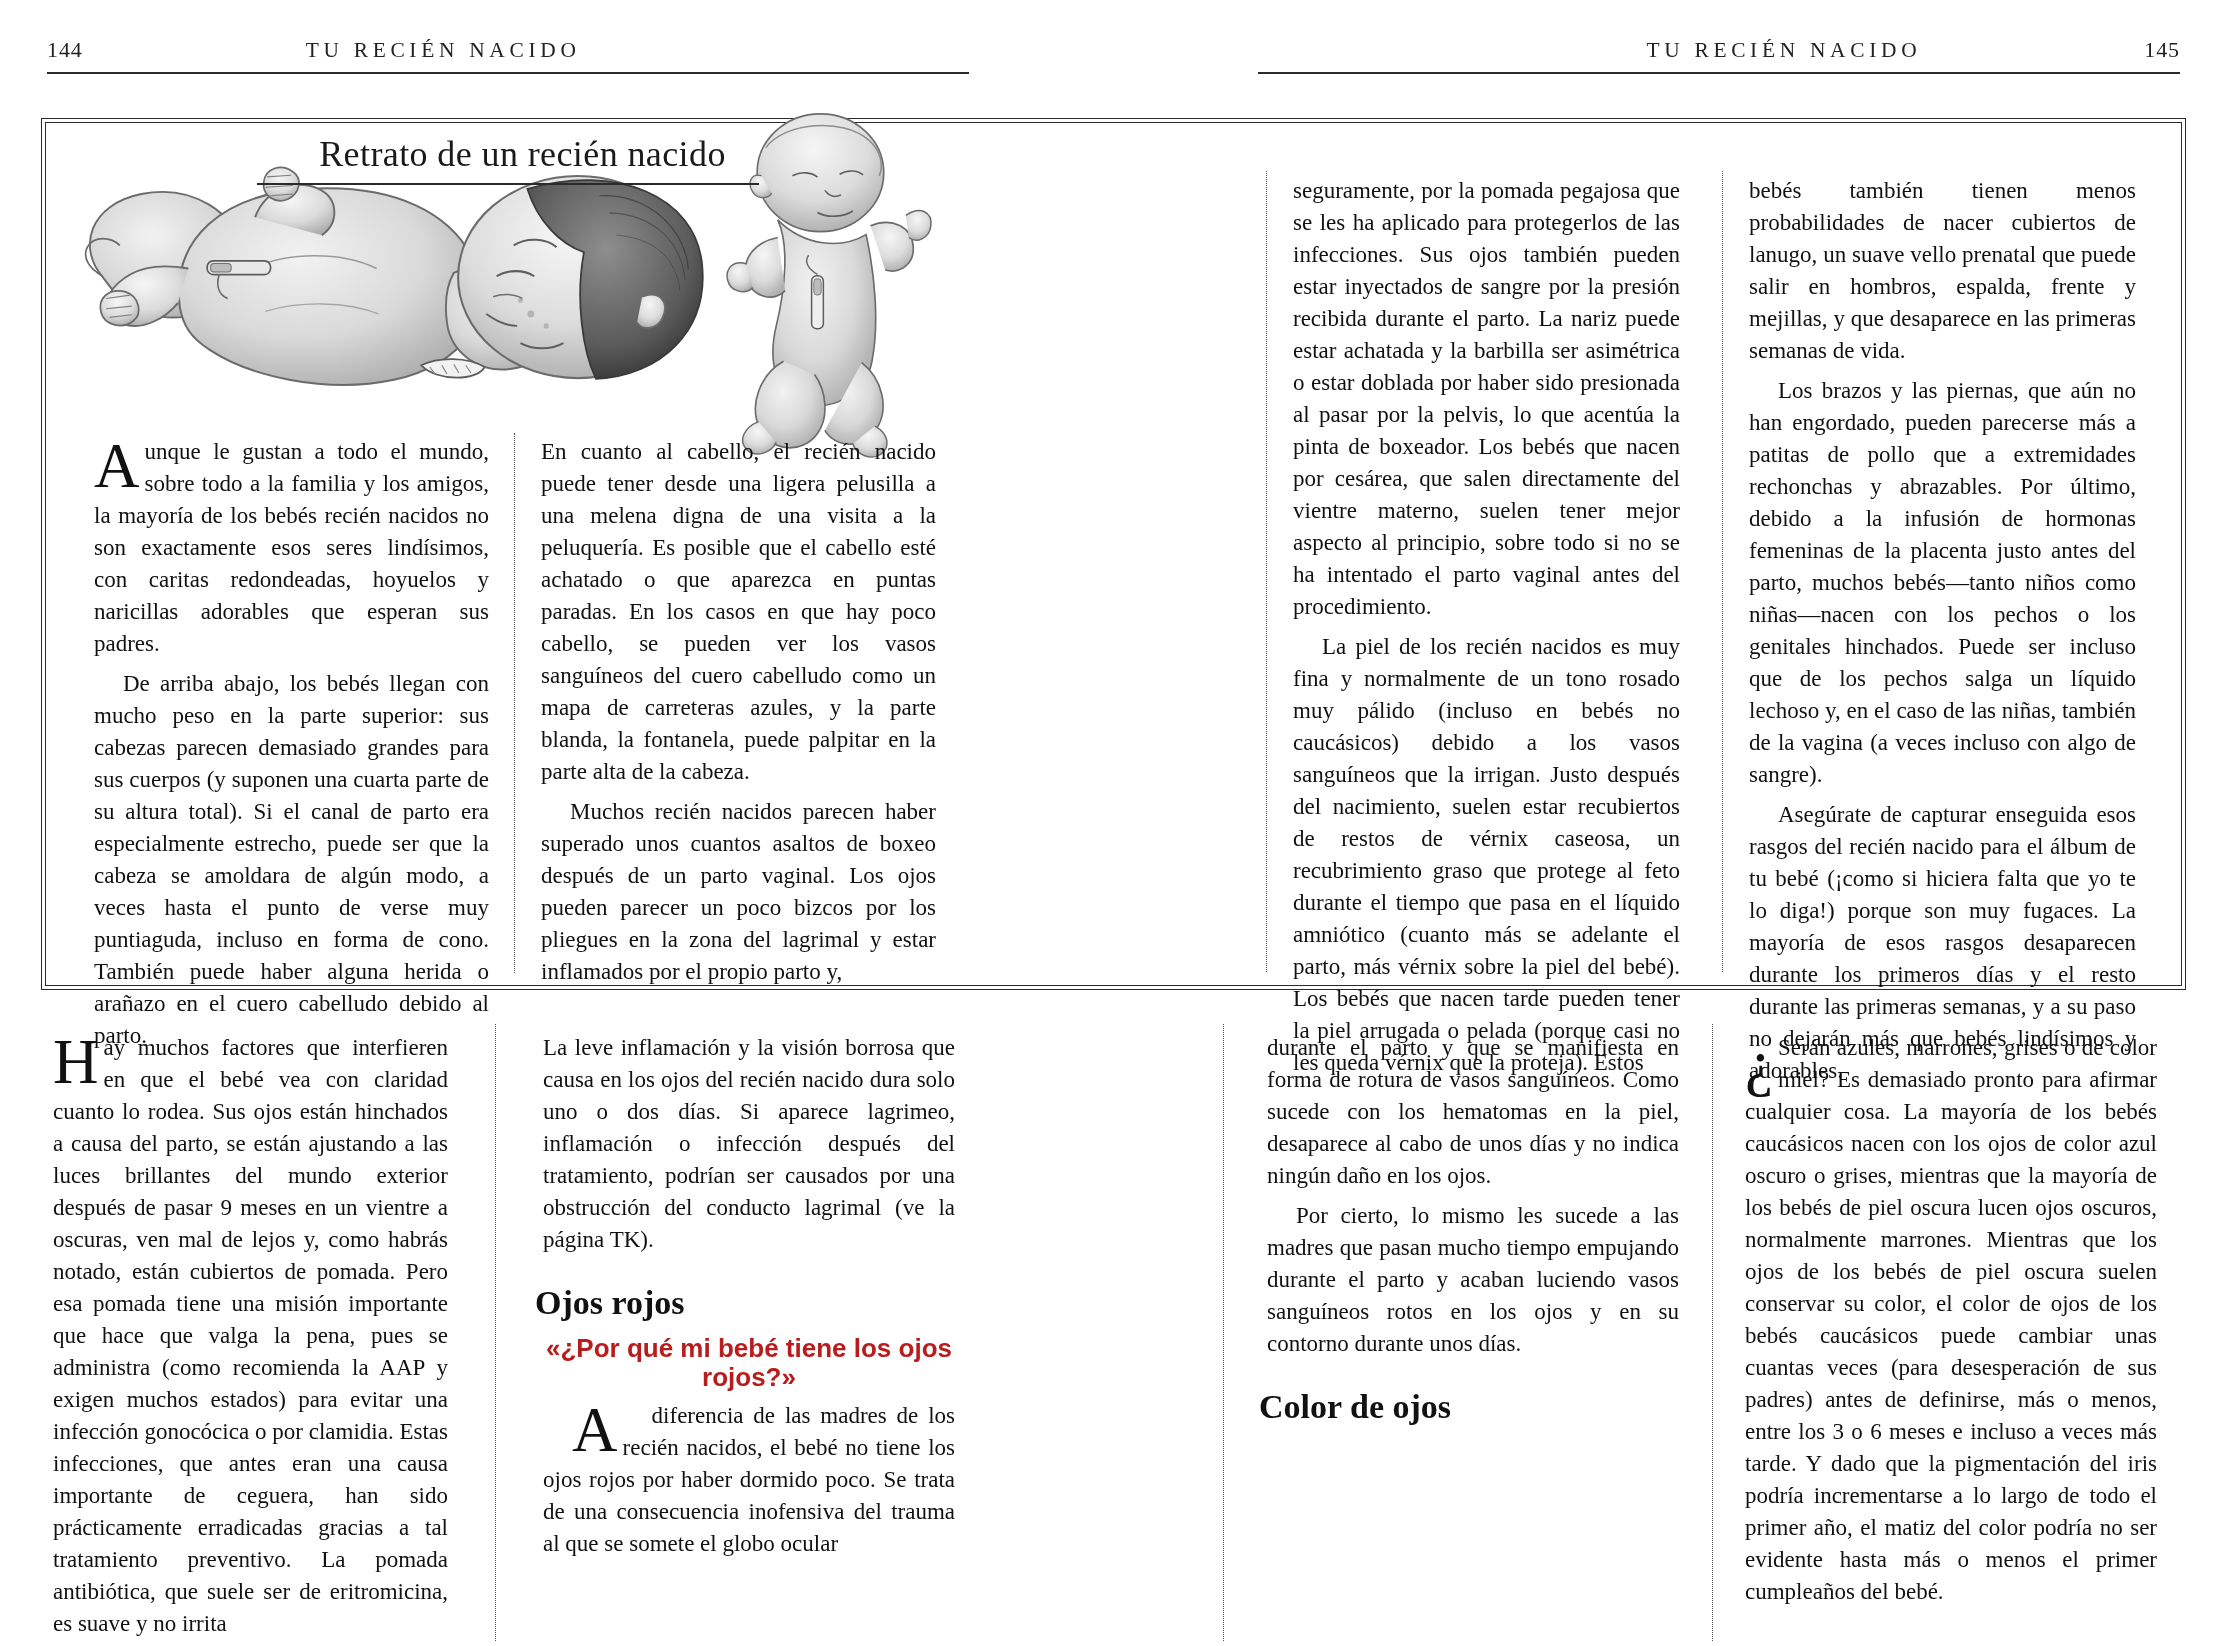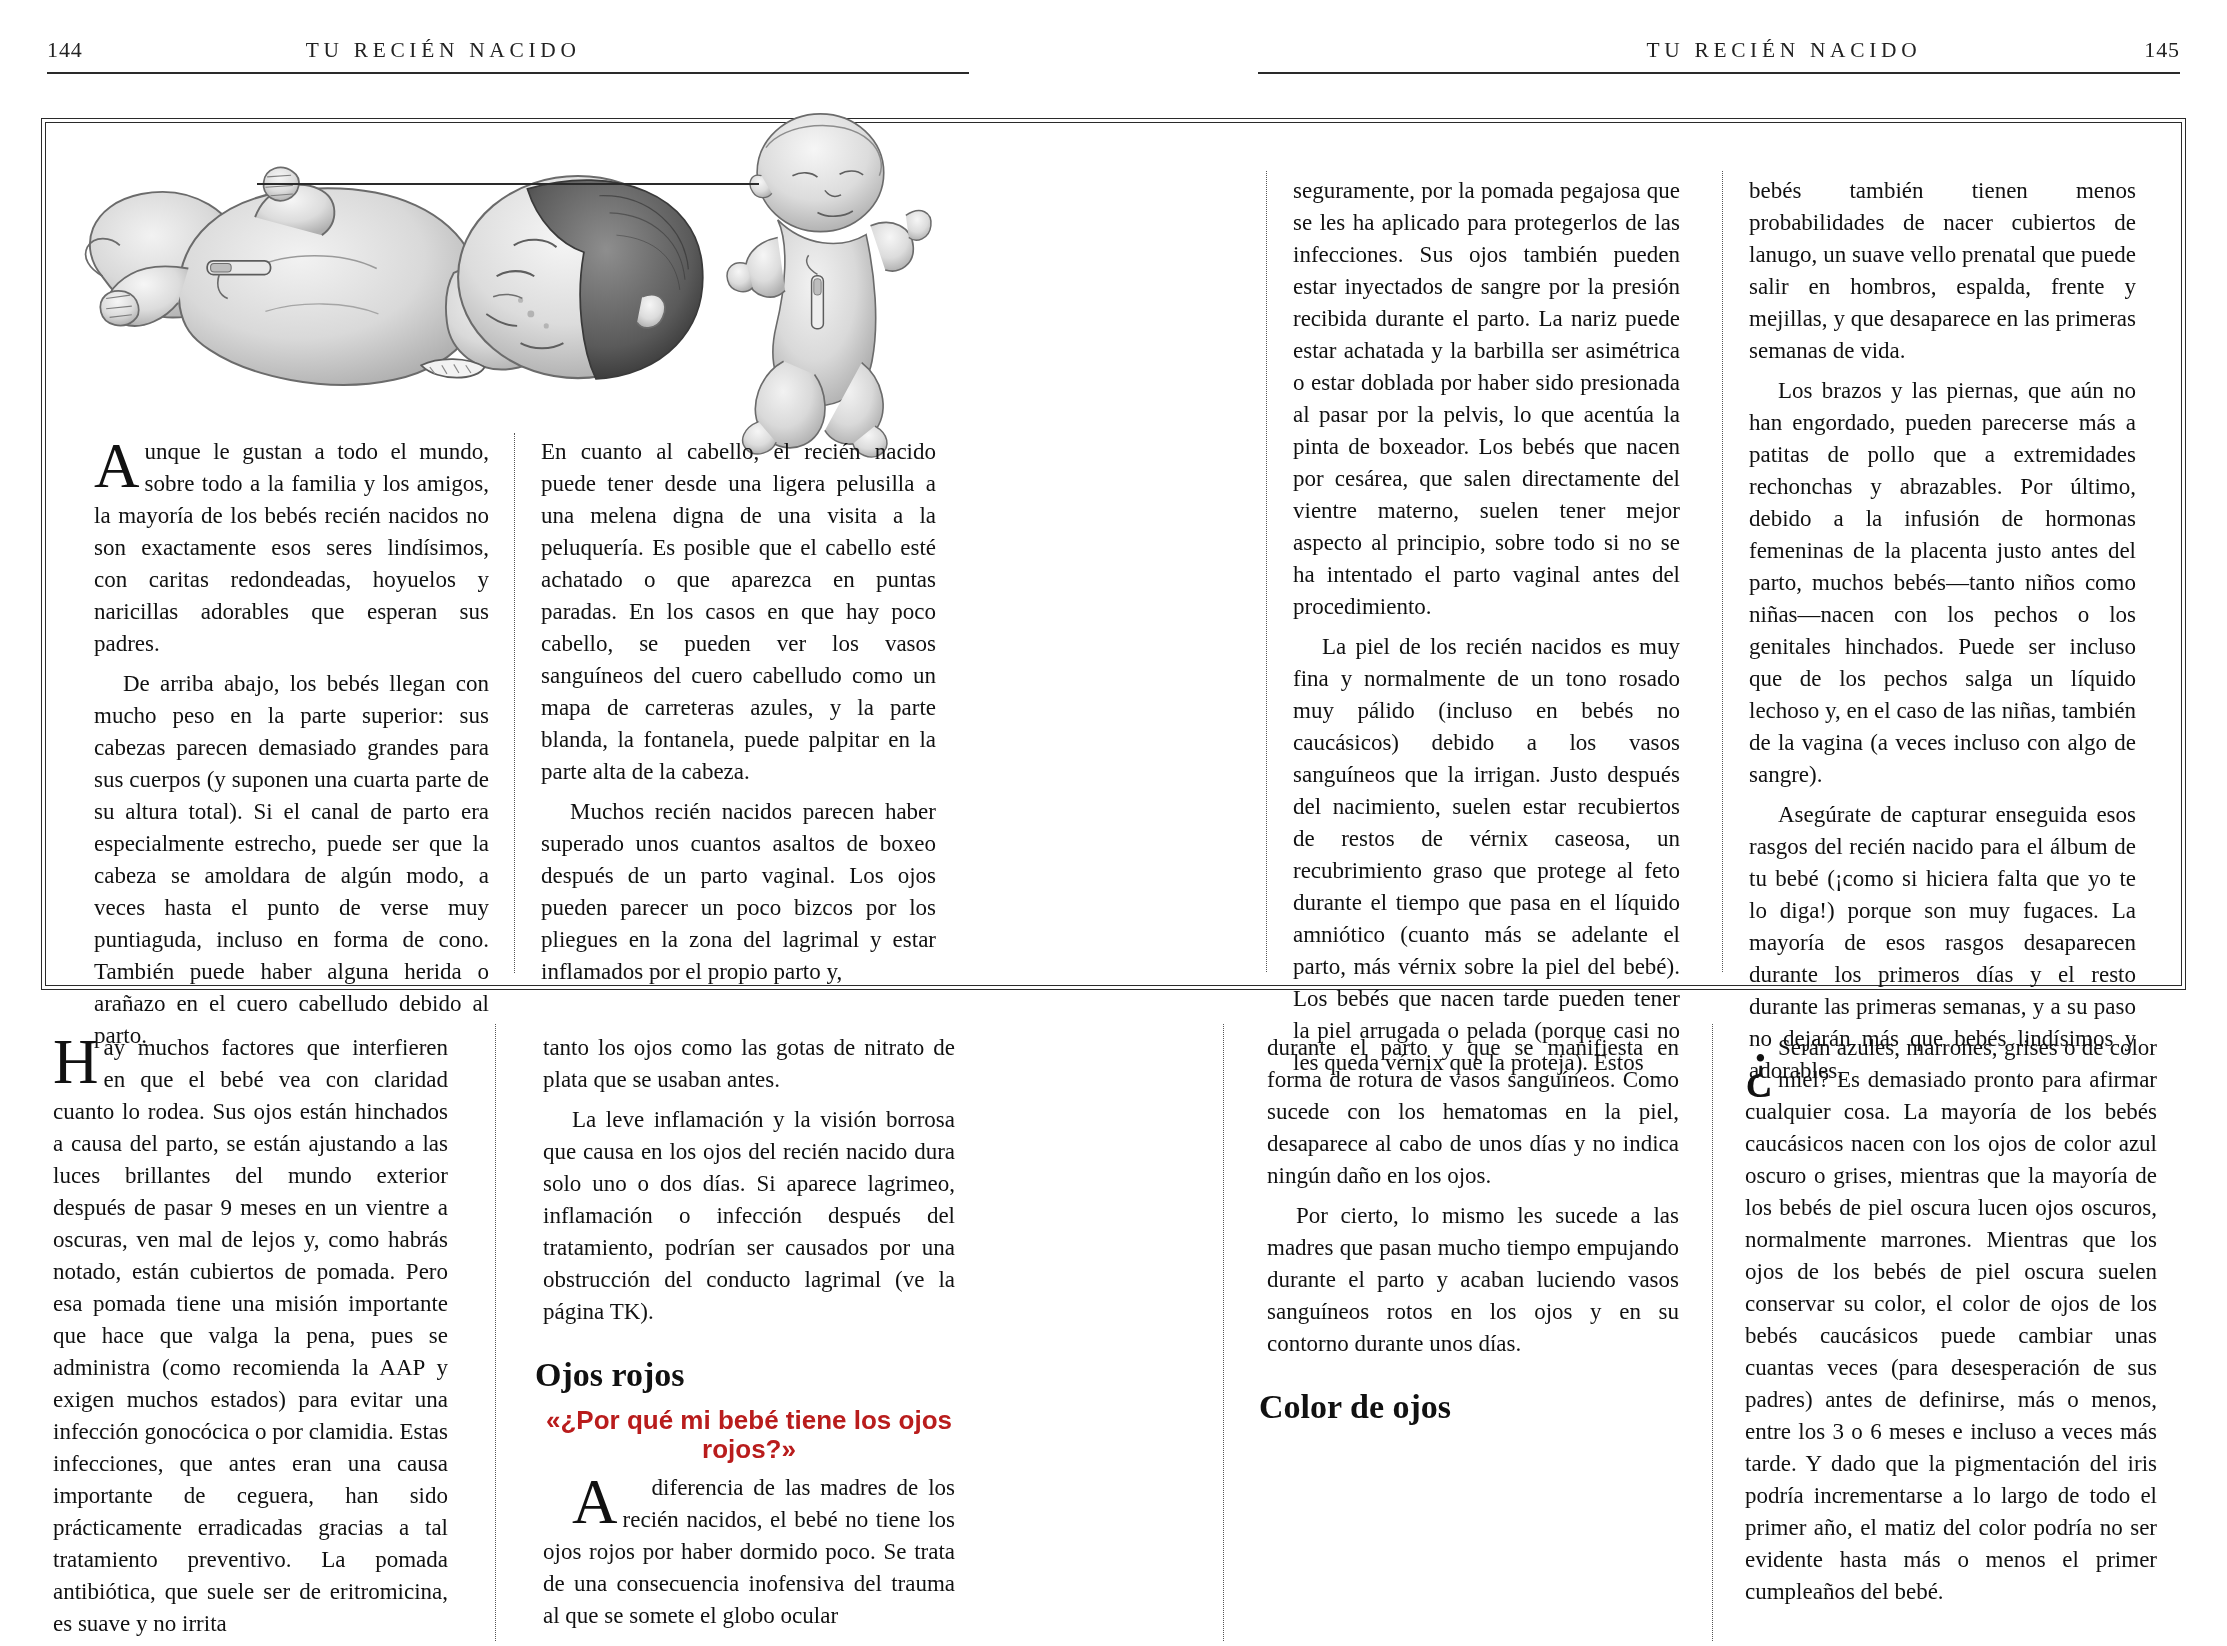--- a/index.html
+++ b/index.html
@@ -304,20 +304,21 @@
       <path d="M112,180 C82,186 62,208 70,236 C78,262 106,268 122,252" fill="url(#skin2)" stroke="#6b6b6b" stroke-width="2.2"></path>
       <path d="M70,216 C52,210 40,222 44,238 C48,254 68,258 78,248" fill="url(#skin2)" stroke="#6b6b6b" stroke-width="2"></path>
 
       <path d="M120,348 C88,366 72,408 88,440 C104,472 146,474 166,446 C182,424 178,388 162,366" fill="url(#skin)" stroke="#6b6b6b" stroke-width="2.2"></path>
       <path d="M86,430 C66,438 58,456 70,468 C82,480 104,472 110,458" fill="url(#skin2)" stroke="#6b6b6b" stroke-width="2"></path>
       <path d="M226,350 C254,372 264,412 246,440 C228,468 190,466 176,442" fill="url(#skin)" stroke="#6b6b6b" stroke-width="2.2"></path>
       <path d="M244,436 C262,446 266,464 252,474 C238,484 218,474 214,460" fill="url(#skin2)" stroke="#6b6b6b" stroke-width="2"></path>
     </g>
   </svg>
 
+  <div class="feature-title">Retrato de un recién nacido</div>
   <div class="feature-title-rule"></div>
 
   <div class="vrule" id="fvr1"></div>
   <div class="vrule" id="fvr2"></div>
   <div class="vrule" id="fvr3"></div>
 
   <div class="col" id="fcol1">
     <p class="dropcap-para"><span class="dropcap">A</span><span>unque le gustan a todo el mundo, sobre todo a la familia y los amigos, la mayoría de los bebés recién nacidos no son exactamente esos seres lindísimos, con caritas redondeadas, hoyuelos y naricillas adorables que esperan sus padres.</span></p>
     <p>De arriba abajo, los bebés llegan con mucho peso en la parte superior: sus cabezas parecen demasiado grandes para sus cuerpos (y suponen una cuarta parte de su altura total). Si el canal de parto era especialmente estrecho, puede ser que la cabeza se amoldara de algún modo, a veces hasta el punto de verse muy puntiaguda, incluso en forma de cono. También puede haber alguna herida o arañazo en el cuero cabelludo debido al parto.</p>
   </div>
@@ -340,21 +341,20 @@
 
   <div class="vrule" id="bvr1"></div>
   <div class="vrule" id="bvr2"></div>
   <div class="vrule" id="bvr3"></div>
 
   <div class="col" id="bcol1">
     <p class="dropcap-para"><span class="dropcap">H</span><span>ay muchos factores que interfieren en que el bebé vea con claridad cuanto lo rodea. Sus ojos están hinchados a causa del parto, se están ajustando a las luces brillantes del mundo exterior después de pasar 9 meses en un vientre a oscuras, ven mal de lejos y, como habrás notado, están cubiertos de pomada. Pero esa pomada tiene una misión importante que hace que valga la pena, pues se administra (como recomienda la AAP y exigen muchos estados) para evitar una infección gonocócica o por clamidia. Estas infecciones, que antes eran una causa importante de ceguera, han sido prácticamente erradicadas gracias a tal tratamiento preventivo. La pomada antibiótica, que suele ser de eritromicina, es suave y no irrita</span></p>
   </div>
 
   <div class="col" id="bcol2">
-    <p>tanto los ojos como las gotas de nitrato de plata que se usaban antes.</p>
     <p>La leve inflamación y la visión borrosa que causa en los ojos del recién nacido dura solo uno o dos días. Si aparece lagrimeo, inflamación o infección después del tratamiento, podrían ser causados por una obstrucción del conducto lagrimal (ve la página TK).</p>
     <h2 class="subhead">Ojos rojos</h2>
     <p class="qa-question">«¿Por qué mi bebé tiene los ojos rojos?»</p>
     <p class="dropcap-para tight"><span class="dropcap">A</span><span> diferencia de las madres de los recién nacidos, el bebé no tiene los ojos rojos por haber dormido poco. Se trata de una consecuencia inofensiva del trauma al que se somete el globo ocular</span></p>
   </div>
 
   <div class="col" id="bcol3">
     <p>durante el parto y que se manifiesta en forma de rotura de vasos sanguíneos. Como sucede con los hematomas en la piel, desaparece al cabo de unos días y no indica ningún daño en los ojos.</p>
     <p>Por cierto, lo mismo les sucede a las madres que pasan mucho tiempo empujando durante el parto y acaban luciendo vasos sanguíneos rotos en los ojos y en su contorno durante unos días.</p>
     <h2 class="subhead">Color de ojos</h2>

